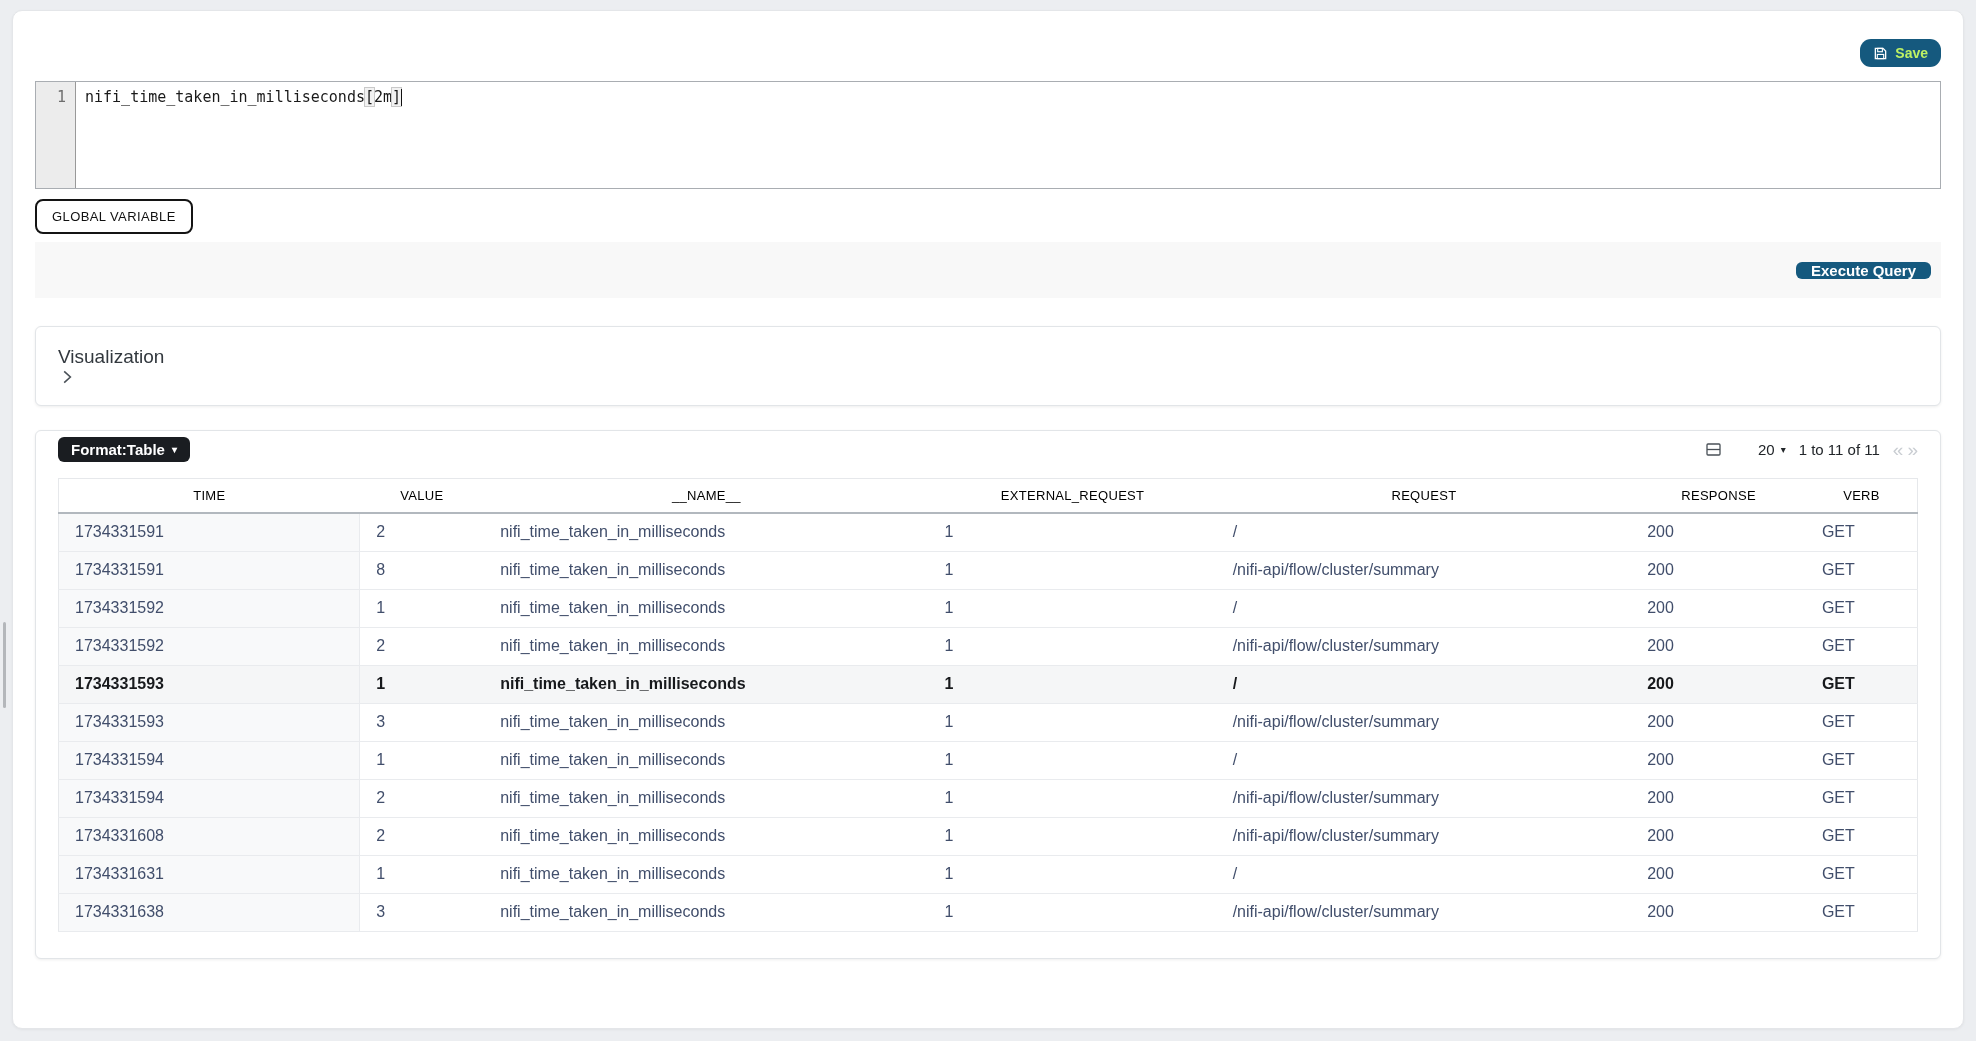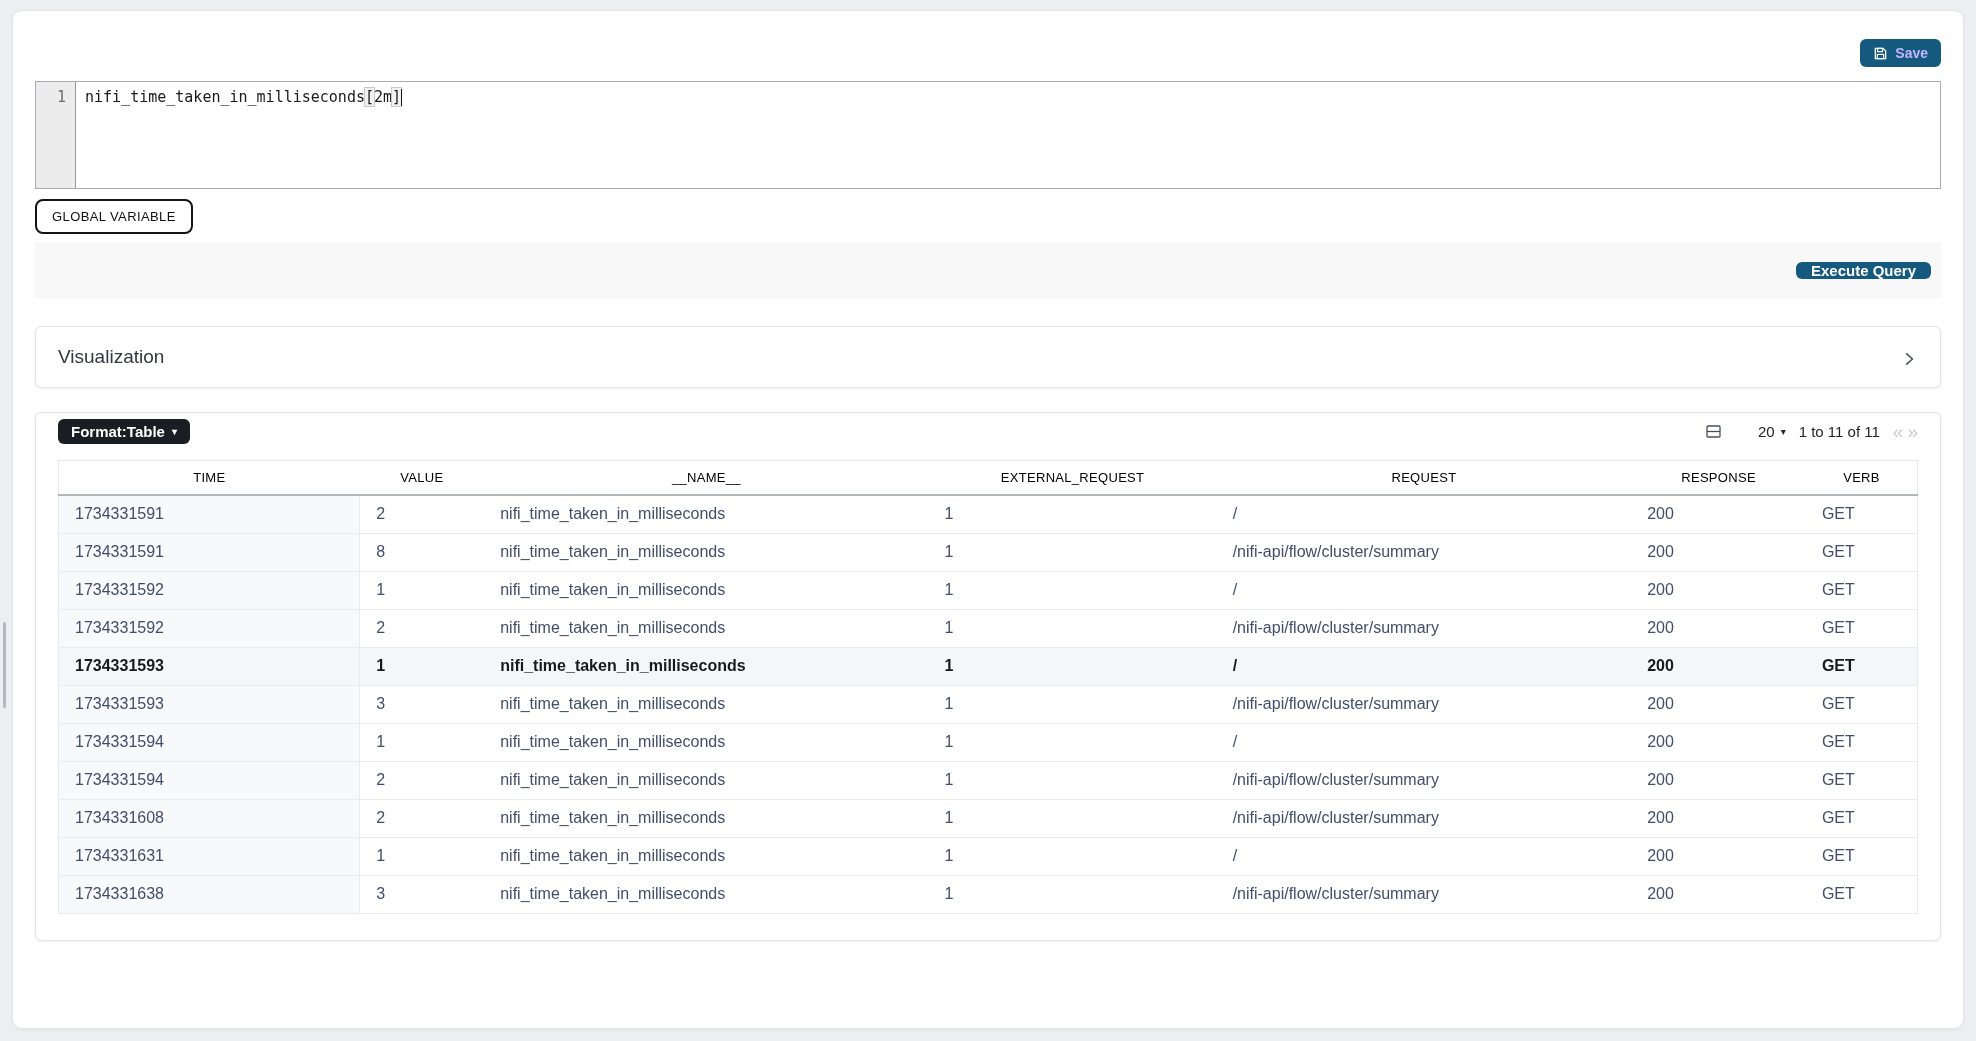--- a/index.html
+++ b/index.html
@@ -18,21 +18,21 @@
     padding:28px 22px 0 22px;
   }
   .left-scrollbar {
     position:absolute; left:3px; top:622px; width:3px; height:86px;
     background:#b4b7bb; border-radius:2px; z-index:5;
   }
   
   .save-row { display:flex; justify-content:flex-end; }
   .btn-save {
     display:inline-flex; align-items:center; gap:7px;
-    background:#15597e; color:#c4b5fd; border:none; border-radius:6px;
+    background:#15597e; color:#bef264; border:none; border-radius:11px;
     font-family:"Liberation Sans",sans-serif;
     padding:6px 13px; font-size:14px; font-weight:700; cursor:pointer;
   }
   
   .editor {
     margin-top:14px; height:108px; border:1px solid #a9adb2;
     display:flex; background:#fff; font-family:"DejaVu Sans Mono", monospace;
     font-size:15px; overflow:hidden;
   }
   .editor-gutter {
@@ -58,22 +58,22 @@
     background:#15597e; color:#fff; border:none; border-radius:6px;
     padding:0 15px; font-size:15px; font-weight:700; cursor:pointer;
     font-family:"Liberation Sans",sans-serif;
   }
   
   .section-card {
     margin-top:28px; background:#fff; border:1px solid #e2e5e8; border-radius:6px;
     box-shadow:0 1px 3px rgba(0,0,0,.07);
   }
   .section-head {
-    display:flex; align-items:flex-end; justify-content:space-between;
-    padding:19px 22px; cursor:pointer;
+    display:flex; align-items:flex-start; justify-content:space-between;
+    padding:19px 22px; cursor:pointer;flex-direction:column;
   }
   .section-title { font-size:19px; color:#32383e; font-weight:500; }
   .section-card.sample { margin-top:24px; padding-bottom:26px; }
   
   .controls-row {
     display:flex; align-items:center; justify-content:space-between;
     padding:6px 22px 0 22px;
   }
   .btn-format {
     background:#1a1d21; color:#fff; border:none; border-radius:6px;

